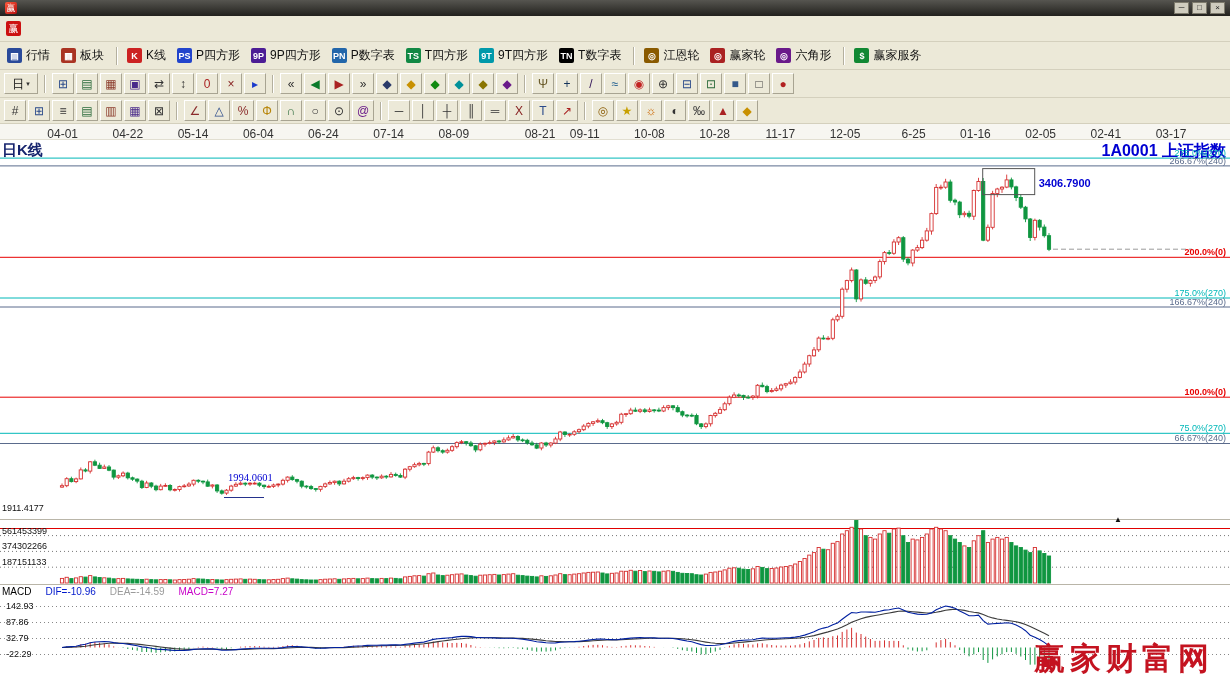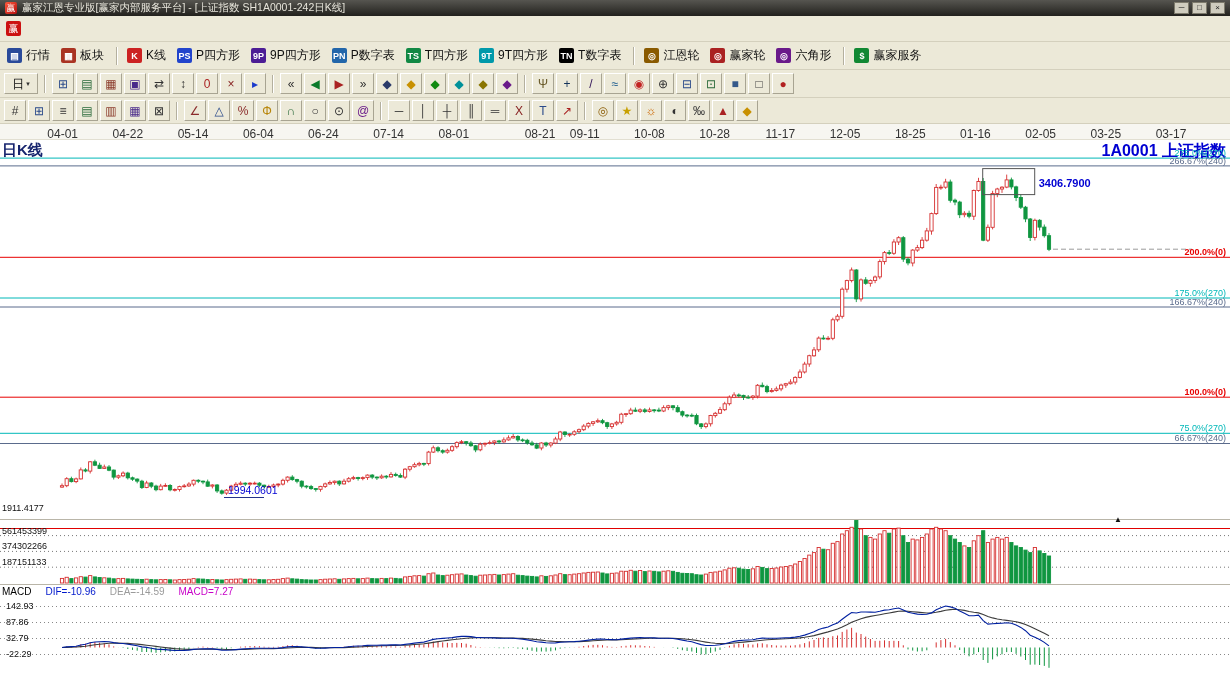--- a/index.html
+++ b/index.html
@@ -34,21 +34,20 @@
   .macd-header{position:absolute;left:2px;top:446px;display:flex;gap:14px;font-size:10px;align-items:center}
   .macd-t{color:#000}.difl{color:#0018cc}.deal{color:#9a9a9a}.macdl{color:#c800c8}
   .voltri{left:1114px;top:375px;font-size:8px;color:#111}
   .watermark{position:absolute;right:16px;bottom:2px;font-family:"DejaVu Serif",serif;font-size:31px;font-weight:bold;color:#c41320;letter-spacing:5px}
 </style>
 </head>
 <body>
 
 <div class="titlebar">
   <span class="appicon">赢</span>
-  <span class="ttl">赢家江恩专业版[赢家内部服务平台] - [上证指数  SH1A0001-242日K线]</span>
   <div class="winbtns">
     <span class="winbtn">─</span>
     <span class="winbtn">□</span>
     <span class="winbtn">×</span>
   </div>
 </div>
 
 <div class="menubar">
   <span class="menu-logo">赢</span>
 </div>
@@ -182,31 +181,31 @@
     <div class="icon-btn" style="color: rgb(200, 144, 0);">◆</div>
   </div>
 
 <div class="datebar" id="date-axis">
     <span style="left: 46px;">04-01</span>
     <span style="left: 111.2px;">04-22</span>
     <span style="left: 176.4px;">05-14</span>
     <span style="left: 241.6px;">06-04</span>
     <span style="left: 306.8px;">06-24</span>
     <span style="left: 372px;">07-14</span>
-    <span style="left: 437.2px;">08-01</span>
+    <span style="left: 437.2px;">08-09</span>
     <span style="left: 502.4px; margin-left: 21px;">08-21</span>
     <span style="left: 567.6px;">09-11</span>
     <span style="left: 632.8px;">10-08</span>
     <span style="left: 698px;">10-28</span>
     <span style="left: 763.2px;">11-17</span>
     <span style="left: 828.4px;">12-05</span>
-    <span style="left: 893.6px;">18-25</span>
+    <span style="left: 893.6px;">6-25</span>
     <span style="left: 958.8px;">01-16</span>
     <span style="left: 1024px;">02-05</span>
-    <span style="left: 1089.2px;">03-25</span>
+    <span style="left: 1089.2px;">02-41</span>
     <span style="left: 1154.4px;">03-17</span>
   </div>
 
 <div class="chart-wrap">
   <svg id="chart-svg" width="1230" height="542" viewBox="0 0 1230 542">
       <line x1="0" x2="1230" y1="18.1" y2="18.1" stroke="#00b8b8" stroke-width="1"></line>
       <line x1="0" x2="1230" y1="25.9" y2="25.9" stroke="#5a6b8c" stroke-width="1"></line>
       <line x1="0" x2="1230" y1="117.3" y2="117.3" stroke="#e80000" stroke-width="1"></line>
       <line x1="0" x2="1230" y1="158.0" y2="158.0" stroke="#00b8b8" stroke-width="1"></line>
       <line x1="0" x2="1230" y1="167.0" y2="167.0" stroke="#5a6b8c" stroke-width="1"></line>
@@ -1070,28 +1069,29 @@
       <line x1="1039.6" x2="1039.6" y1="507.5" y2="525.0" stroke="#0f9640" stroke-width="1"></line>
       <line x1="1044.3" x2="1044.3" y1="507.5" y2="525.9" stroke="#0f9640" stroke-width="1"></line>
       <line x1="1049.0" x2="1049.0" y1="507.5" y2="527.8" stroke="#0f9640" stroke-width="1"></line>
       <polyline points="62.0,507.5 66.7,507.4 71.4,507.2 76.1,507.0 80.8,506.6 85.5,506.2 90.2,505.5 94.9,504.8 99.6,504.2 104.3,503.7 109.0,503.3 113.7,503.1 118.4,503.1 123.1,503.2 127.8,503.4 132.5,503.7 137.2,504.1 141.9,504.6 146.6,505.2 151.3,505.8 156.0,506.4 160.7,507.0 165.4,507.6 170.1,508.1 174.8,508.6 179.5,508.9 184.2,509.2 188.9,509.4 193.6,509.4 198.3,509.3 203.0,509.2 207.7,509.1 212.4,509.1 217.1,509.2 221.8,509.3 226.5,509.5 231.2,509.6 235.9,509.6 240.6,509.5 245.3,509.4 250.0,509.2 254.7,509.0 259.4,508.8 264.1,508.7 268.8,508.7 273.5,508.6 278.2,508.5 282.9,508.3 287.6,508.0 292.3,507.7 297.0,507.5 301.7,507.4 306.4,507.4 311.1,507.4 315.8,507.6 320.5,507.7 325.2,507.8 329.9,507.8 334.6,507.8 339.3,507.7 344.0,507.6 348.7,507.4 353.4,507.2 358.1,507.0 362.8,506.7 367.5,506.5 372.2,506.2 376.9,506.0 381.6,505.8 386.3,505.7 391.0,505.5 395.7,505.4 400.4,505.3 405.1,505.2 409.8,504.9 414.5,504.5 419.2,504.1 423.9,503.7 428.6,503.1 433.3,502.4 438.0,501.6 442.7,501.0 447.4,500.4 452.1,499.8 456.8,499.2 461.5,498.7 466.2,498.2 470.9,497.9 475.6,497.8 480.3,497.7 485.0,497.7 489.7,497.7 494.4,497.8 499.1,497.9 503.8,498.0 508.5,498.0 513.2,498.1 517.9,498.2 522.6,498.4 527.3,498.7 532.0,499.1 536.7,499.6 541.4,500.1 546.1,500.7 550.8,501.1 555.5,501.5 560.2,501.6 564.9,501.7 569.6,501.7 574.3,501.7 579.0,501.6 583.7,501.4 588.4,501.1 593.1,500.8 597.8,500.5 602.5,500.2 607.2,500.0 611.9,500.0 616.6,499.9 621.3,499.7 626.0,499.5 630.7,499.2 635.4,498.9 640.1,498.7 644.8,498.5 649.5,498.3 654.2,498.3 658.9,498.3 663.6,498.3 668.3,498.3 673.0,498.3 677.7,498.5 682.4,498.8 687.1,499.2 691.8,499.7 696.5,500.4 701.2,501.3 705.9,502.1 710.6,502.8 715.3,503.3 720.0,503.6 724.7,503.6 729.4,503.4 734.1,503.0 738.8,502.5 743.5,502.1 748.2,501.6 752.9,501.3 757.6,500.8 762.3,500.2 767.0,499.8 771.7,499.5 776.4,499.3 781.1,499.0 785.8,498.8 790.5,498.5 795.2,498.3 799.9,497.9 804.6,497.3 809.3,496.5 814.0,495.6 818.7,494.4 823.4,493.1 828.1,491.9 832.8,490.5 837.5,489.0 842.2,487.1 846.9,484.8 851.6,482.3 856.3,480.5 861.0,478.8 865.7,477.4 870.4,476.4 875.1,475.5 879.8,474.7 884.5,473.8 889.2,473.0 893.9,472.1 898.6,471.3 903.3,471.0 908.0,471.3 912.7,471.7 917.4,472.1 922.1,472.6 926.8,473.0 931.5,473.0 936.2,472.3 940.9,471.4 945.6,470.3 950.3,469.6 955.0,469.3 959.7,469.7 964.4,470.4 969.1,471.5 973.8,472.3 978.5,472.9 983.2,474.5 987.9,476.4 992.6,477.9 997.3,479.0 1002.0,479.8 1006.7,480.4 1011.4,481.0 1016.1,481.7 1020.8,482.9 1025.5,484.4 1030.2,486.6 1034.9,488.7 1039.6,490.9 1044.3,493.2 1049.0,495.7 " fill="none" stroke="#3c3c3c" stroke-width="1.1"></polyline>
       <polyline points="62.0,507.5 66.7,506.9 71.4,506.6 76.1,506.2 80.8,505.0 85.5,504.2 90.2,502.8 94.9,502.0 99.6,501.8 104.3,501.5 109.0,501.7 113.7,502.6 118.4,503.2 123.1,503.5 127.8,504.2 132.5,504.9 137.2,505.7 141.9,506.9 146.6,507.4 151.3,508.2 156.0,509.1 160.7,509.4 165.4,509.6 170.1,510.1 174.8,510.5 179.5,510.5 184.2,510.4 188.9,510.1 193.6,509.4 198.3,509.0 203.0,508.7 207.7,508.9 212.4,508.9 217.1,509.4 221.8,510.1 226.5,510.2 231.2,510.0 235.9,509.6 240.6,509.1 245.3,508.8 250.0,508.5 254.7,508.2 259.4,508.2 264.1,508.3 268.8,508.3 273.5,508.3 278.2,508.1 282.9,507.6 287.6,506.9 292.3,506.6 297.0,506.5 301.7,506.9 306.4,507.3 311.1,507.8 315.8,508.2 320.5,508.3 325.2,508.1 329.9,507.8 334.6,507.5 339.3,507.5 344.0,507.2 348.7,506.7 353.4,506.3 358.1,506.0 362.8,505.8 367.5,505.4 372.2,505.2 376.9,505.2 381.6,505.1 386.3,505.1 391.0,504.9 395.7,504.9 400.4,505.0 405.1,504.4 409.8,503.8 414.5,503.1 419.2,502.5 423.9,502.1 428.6,500.8 433.3,499.4 438.0,498.7 442.7,498.4 447.4,498.0 452.1,497.6 456.8,496.9 461.5,496.4 466.2,496.3 470.9,496.6 475.6,497.4 480.3,497.5 485.0,497.7 489.7,497.8 494.4,497.9 499.1,498.2 503.8,498.3 508.5,498.3 513.2,498.3 517.9,498.7 522.6,499.2 527.3,499.9 532.0,500.7 536.7,501.8 541.4,502.1 546.1,502.7 550.8,503.0 555.5,502.9 560.2,502.2 564.9,502.0 569.6,501.8 574.3,501.6 579.0,501.2 583.7,500.7 588.4,500.1 593.1,499.5 597.8,499.1 602.5,499.0 607.2,499.5 611.9,499.6 616.6,499.7 621.3,499.1 626.0,498.6 630.7,498.1 635.4,497.8 640.1,497.6 644.8,497.7 649.5,497.8 654.2,497.9 658.9,498.2 663.6,498.3 668.3,498.2 673.0,498.5 677.7,499.2 682.4,500.1 687.1,501.0 691.8,501.7 696.5,503.2 701.2,504.6 705.9,505.5 710.6,505.5 715.3,505.3 720.0,504.8 724.7,503.8 729.4,502.5 734.1,501.4 738.8,500.6 743.5,500.2 748.2,500.0 752.9,499.8 757.6,498.7 762.3,498.1 767.0,498.2 771.7,498.3 776.4,498.3 781.1,498.0 785.8,497.8 790.5,497.6 795.2,497.1 799.9,496.3 804.6,495.1 809.3,493.5 814.0,491.8 818.7,489.6 823.4,488.1 828.1,487.1 832.8,484.8 837.5,483.0 842.2,479.2 846.9,475.8 851.6,472.5 856.3,473.0 861.0,472.0 865.7,472.0 870.4,472.1 875.1,472.2 879.8,471.3 884.5,470.1 889.2,469.7 893.9,468.7 898.6,468.0 903.3,469.9 908.0,472.2 912.7,473.2 917.4,474.1 922.1,474.5 926.8,474.3 931.5,472.9 936.2,469.8 940.9,467.7 945.6,466.0 950.3,466.9 955.0,468.2 959.7,470.9 964.4,473.3 969.1,475.8 973.8,475.8 978.5,475.2 983.2,480.7 987.9,484.1 992.6,483.8 997.3,483.4 1002.0,483.2 1006.7,482.7 1011.4,483.2 1016.1,484.9 1020.8,487.4 1025.5,490.7 1030.2,495.2 1034.9,497.2 1039.6,499.6 1044.3,502.4 1049.0,505.9 " fill="none" stroke="#0020a0" stroke-width="1.1"></polyline>
     </svg>
   <div class="ov corner">日K线</div>
   <div class="ov symbol">1A0001 上证指数</div>
   <div class="ov pricebottom">1911.4177</div>
   <div class="ov peak" style="left: 1038.7px; top: 36.5716px;">3406.7900</div>
-  <div class="ov lowlbl" style="left: 228px; top: 344px;">1994.0601</div>
+  <div class="ov lowlbl" style="left: 228px; top: 332px; font-family: Liberation Serif, serif;">1994.0601</div>
   <div class="ov voltri">▲</div>
   <div class="macd-header">
     <span class="macd-t">MACD</span>
     <span class="difl">DIF=-10.96</span>
     <span class="deal">DEA=-14.59</span>
     <span class="macdl">MACD=7.27</span>
   </div>
+  <div class="watermark">赢家财富网</div>
 <div class="ov" style="color: rgb(0, 184, 184); right: 4px; top: 8.05187px;">275.0%(270)</div>
     <div class="ov" style="color: rgb(90, 107, 140); right: 4px; top: 15.9496px;">266.67%(240)</div>
     <div class="ov" style="font-weight: bold; color: rgb(232, 0, 0); right: 4px; top: 107.337px;">200.0%(0)</div>
     <div class="ov" style="color: rgb(0, 184, 184); right: 4px; top: 147.954px;">175.0%(270)</div>
     <div class="ov" style="color: rgb(90, 107, 140); right: 4px; top: 156.98px;">166.67%(240)</div>
     <div class="ov" style="font-weight: bold; color: rgb(232, 0, 0); right: 4px; top: 247.239px;">100.0%(0)</div>
     <div class="ov" style="color: rgb(0, 184, 184); right: 4px; top: 283.343px;">75.0%(270)</div>
     <div class="ov" style="color: rgb(90, 107, 140); right: 4px; top: 293.497px;">66.67%(240)</div>
     <div class="ov" style="color: rgb(17, 17, 17); left: 2px; top: 385.6px;">561453399</div>
     <div class="ov" style="color: rgb(17, 17, 17); left: 2px; top: 401.4px;">374302266</div>

